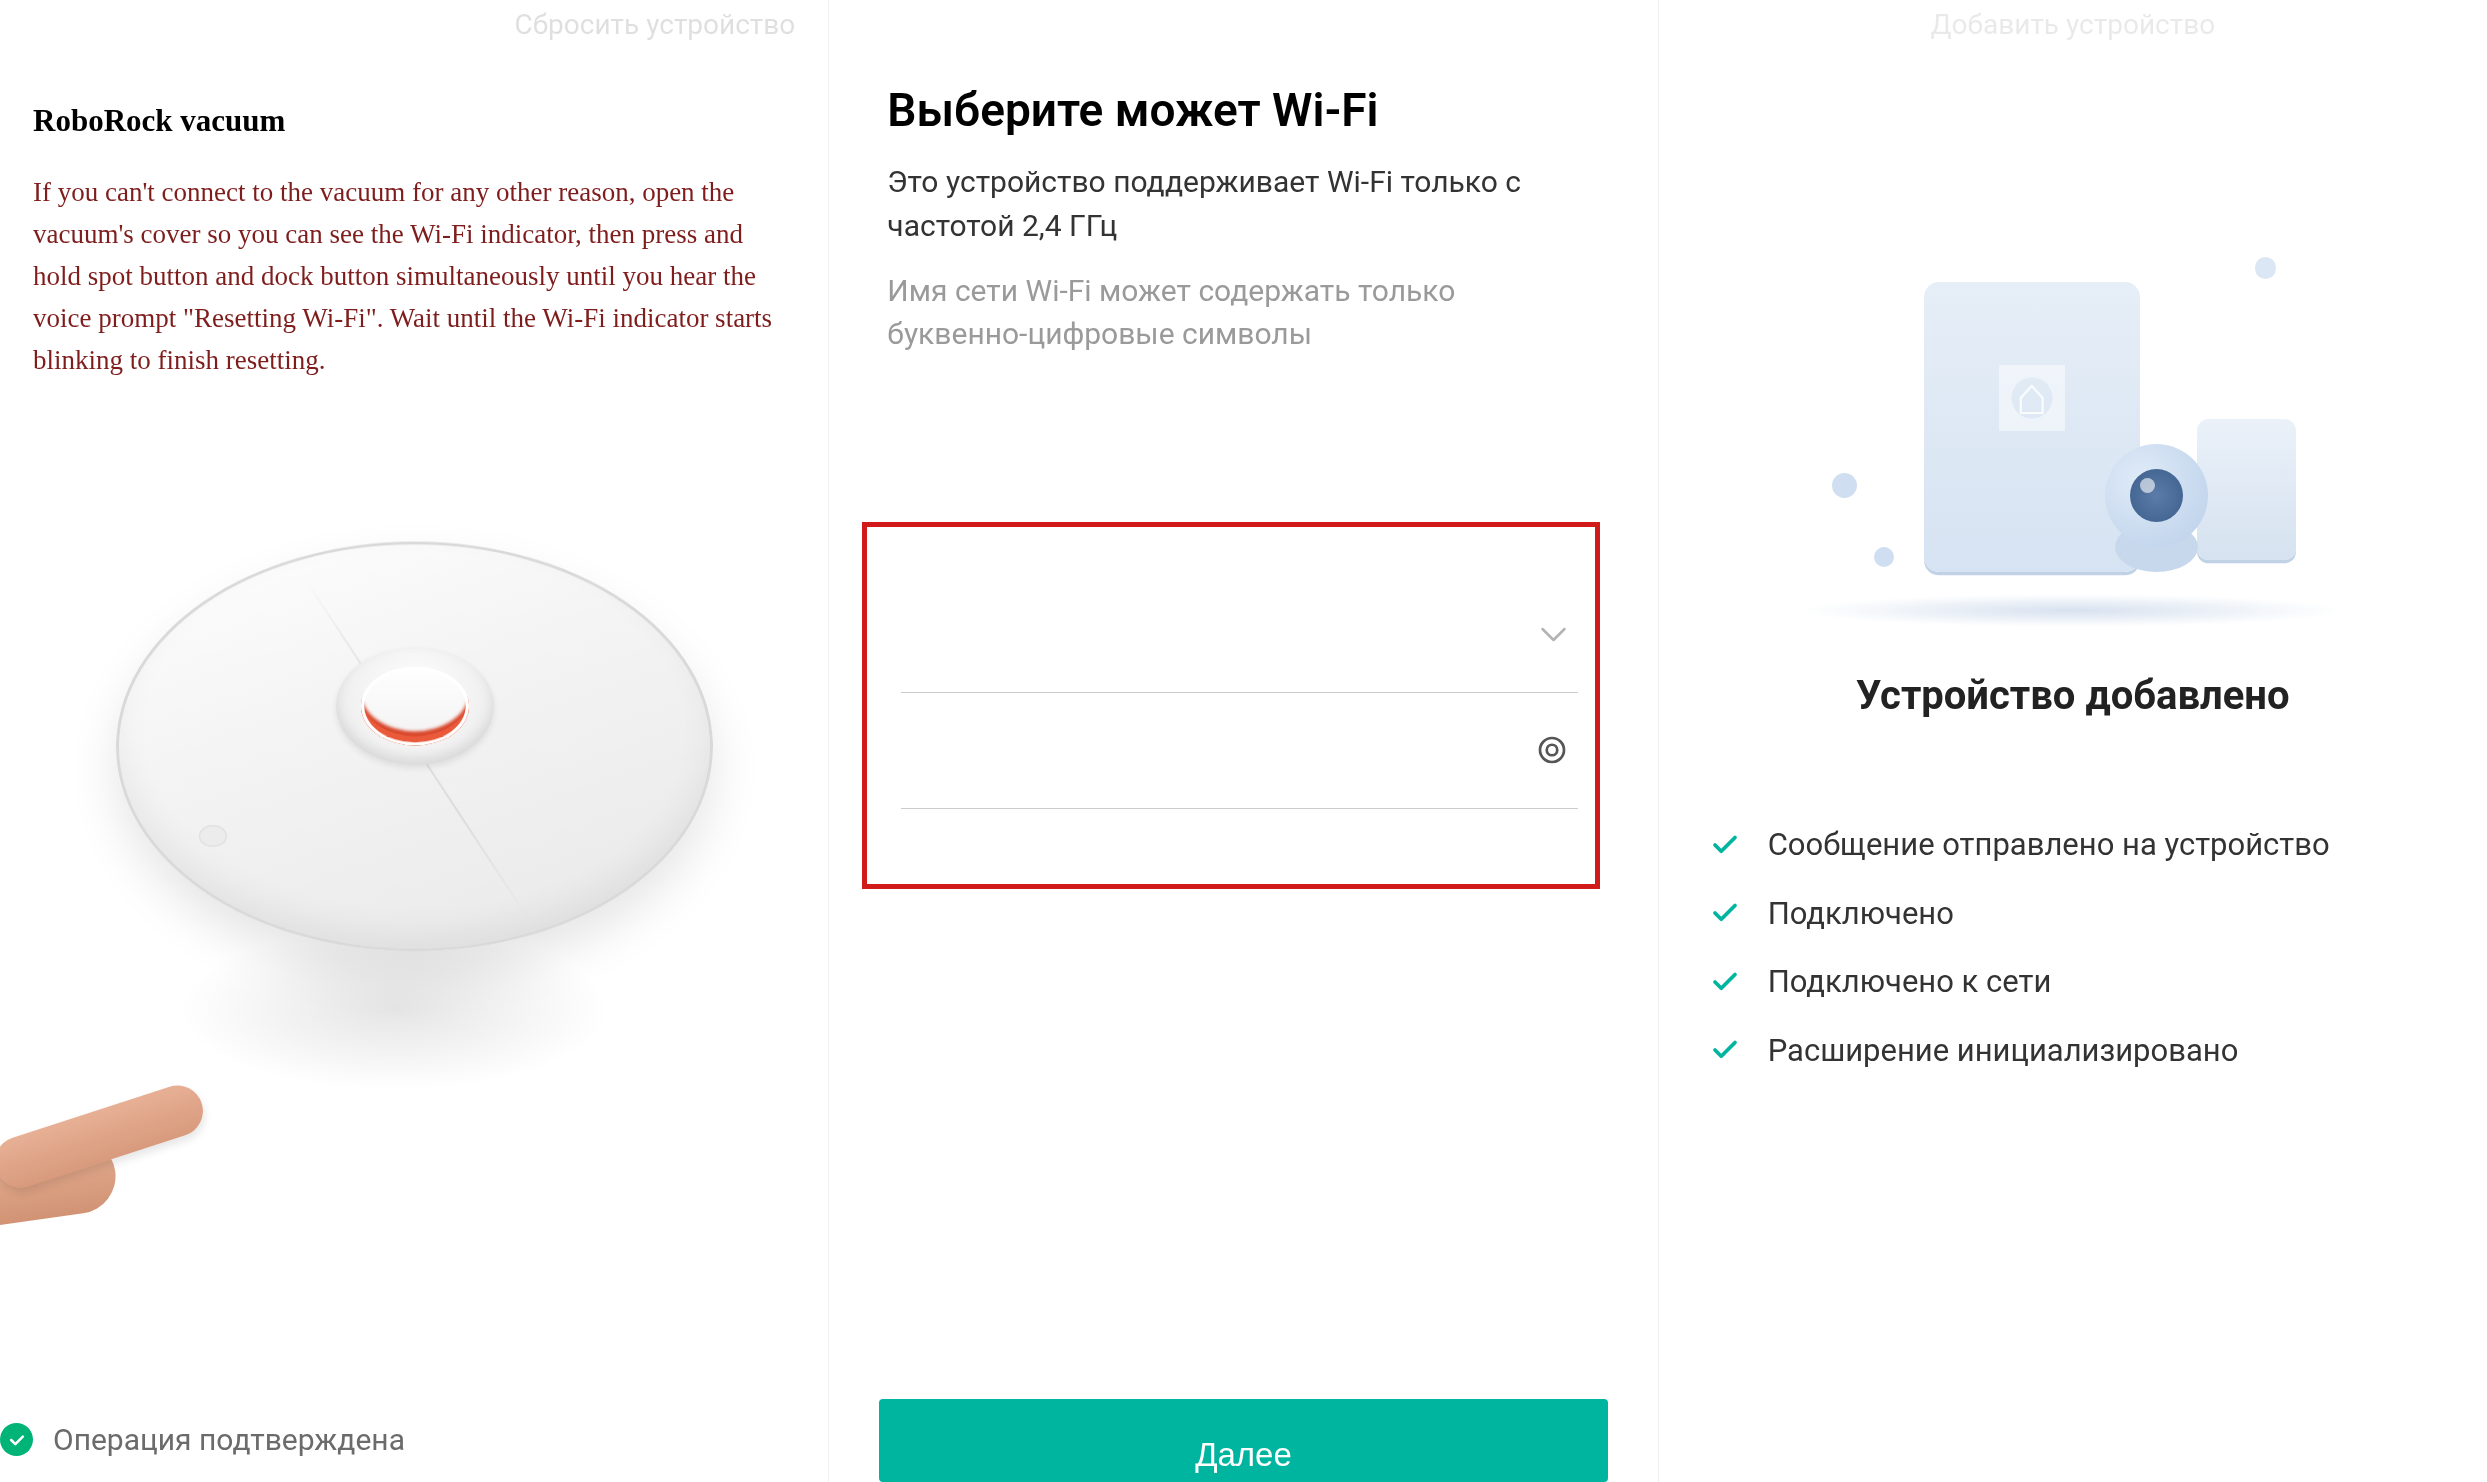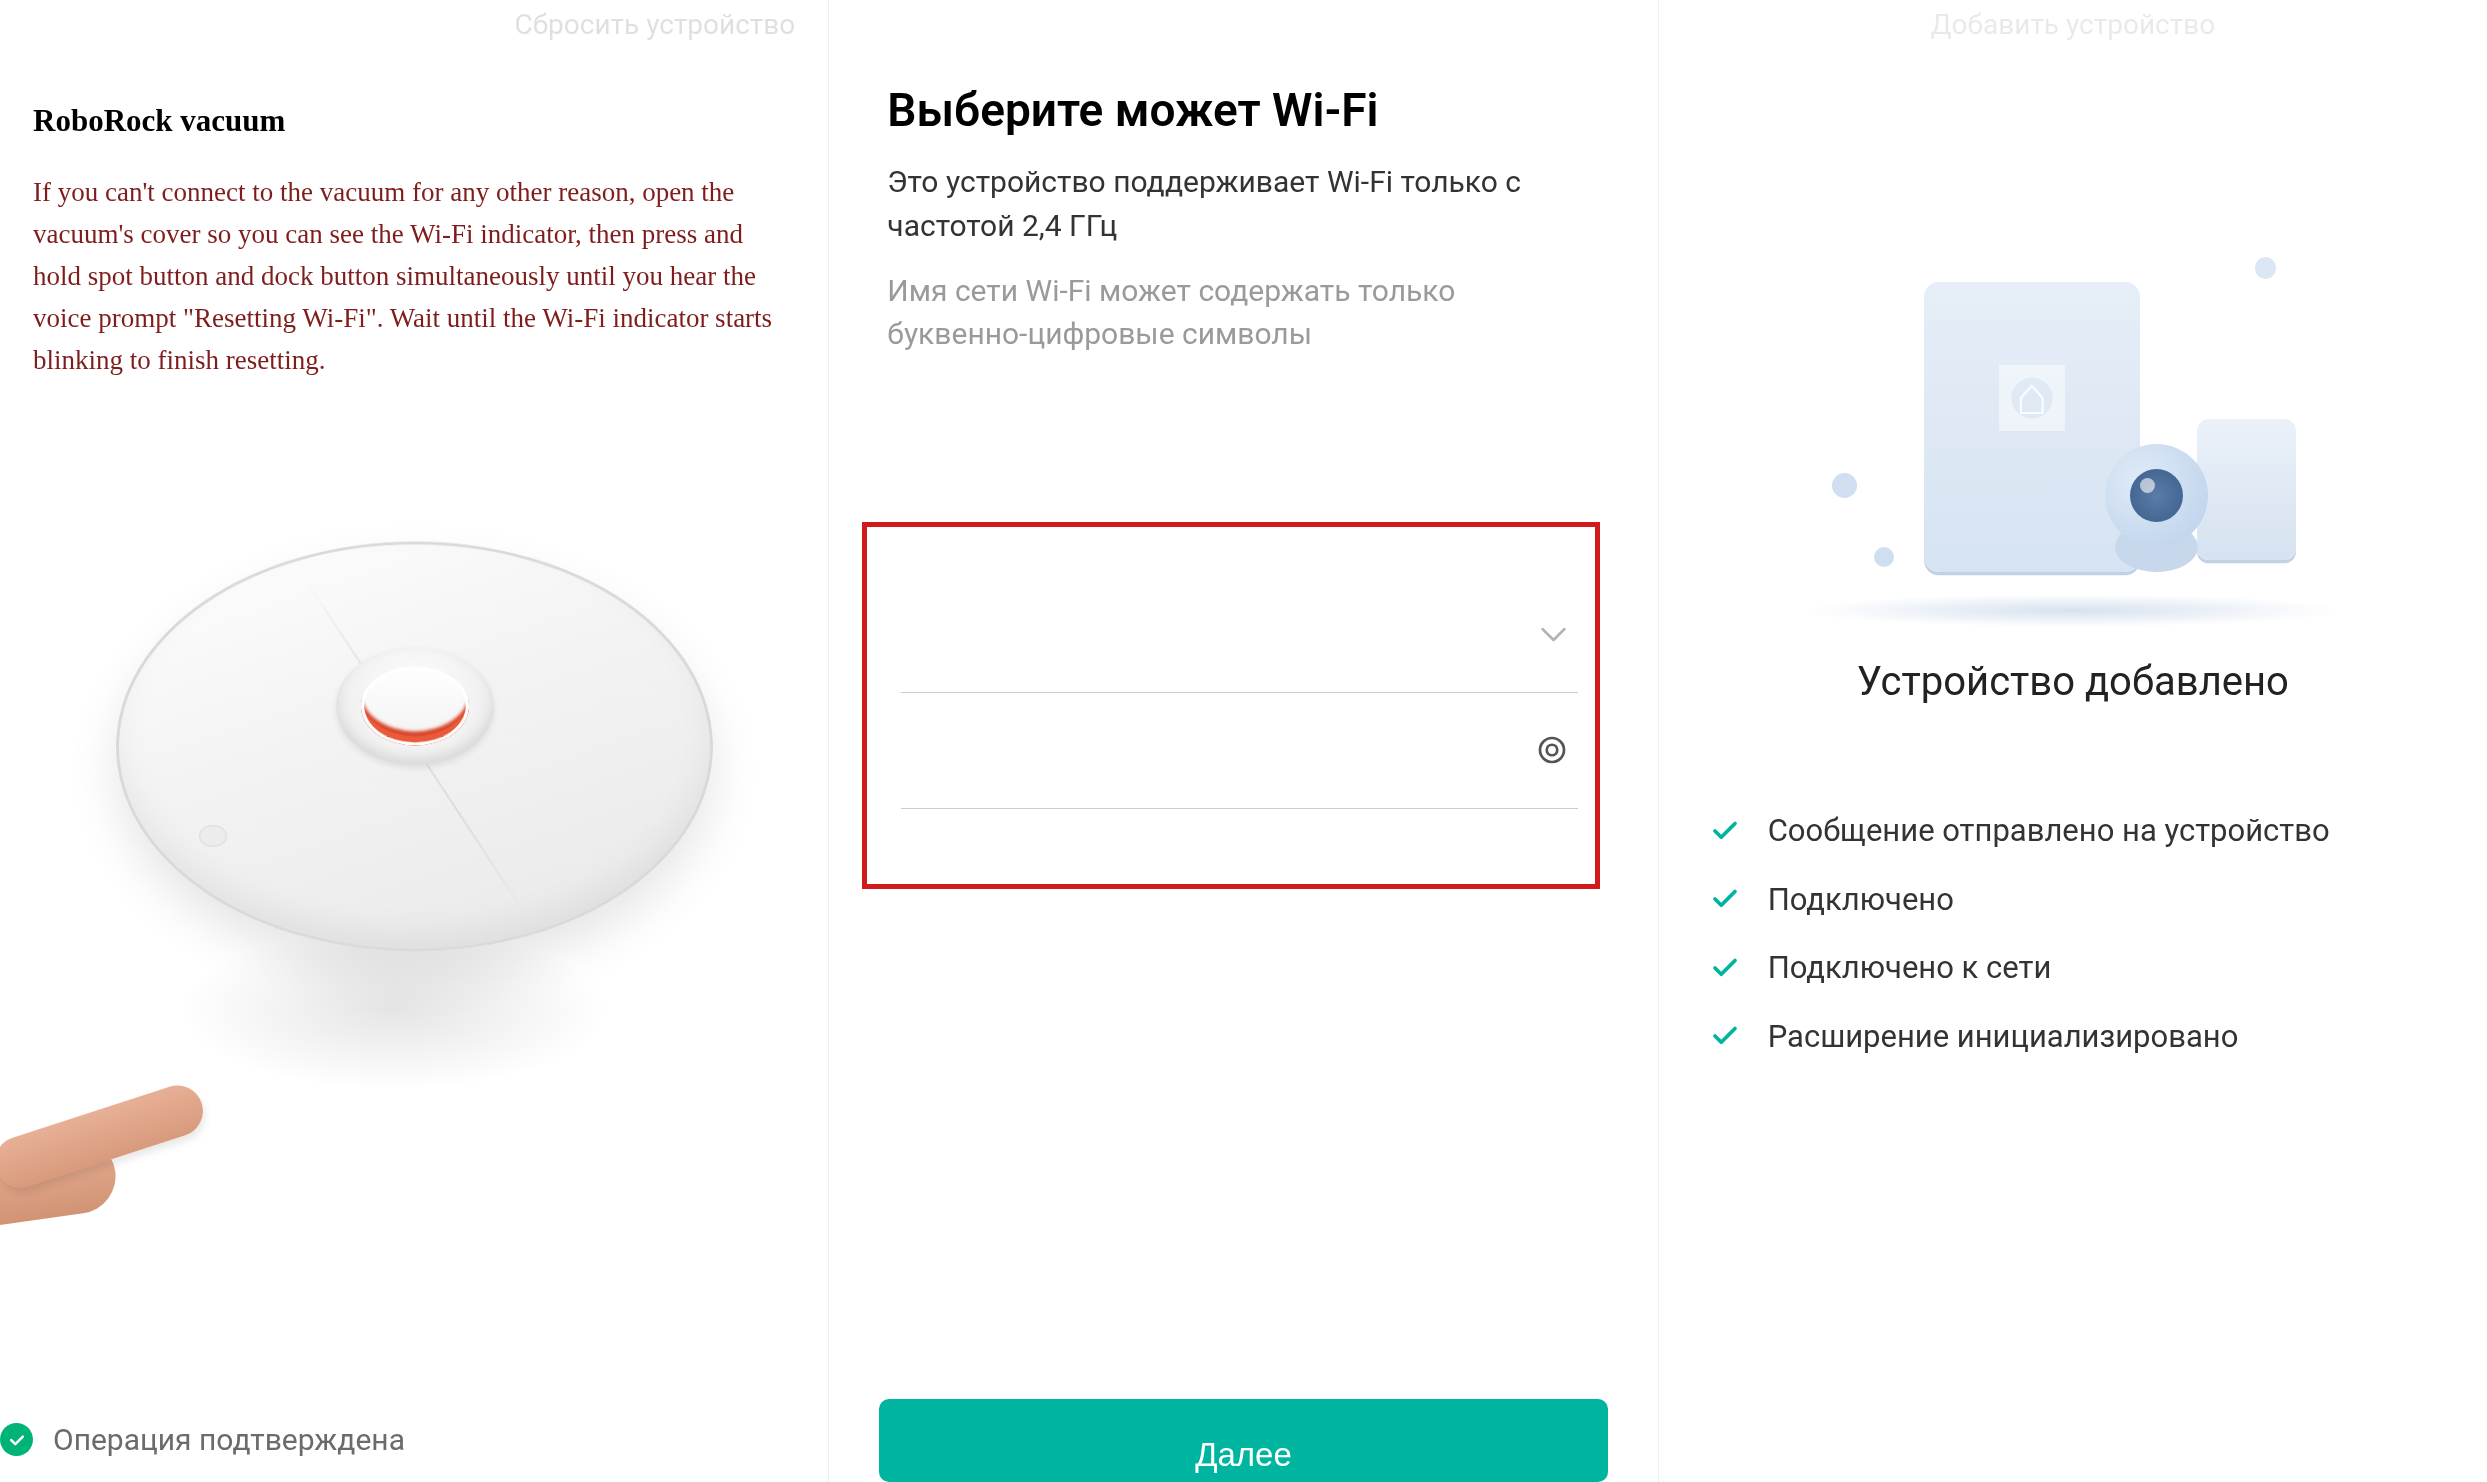--- a/index.html
+++ b/index.html
@@ -221,21 +221,21 @@
       color: #555;
       cursor: pointer;
     }
     .next-button {
       position: absolute;
       bottom: 0;
       left: 50px;
       right: 50px;
       height: 83px;
       background: #00b5a0;
-      border-radius: 10px;
+      border-radius: 4px;
       display: flex;
       align-items: center;
       justify-content: center;
       color: #fff;
       font-size: 33px;
       cursor: pointer;
       border: none;
       padding-top: 28px;
     }
 
@@ -349,23 +349,23 @@
       background: radial-gradient(ellipse at center, rgba(140,170,210,0.35) 0%, rgba(140,170,210,0) 70%);
       border-radius: 50%;
     }
     .dev-dot1 { position:absolute; left:16.6px; top:216px; width:25px; height:25px; border-radius:50%; background:#cfdef0; }
     .dev-dot2 { position:absolute; left:58px; top:290px; width:20px; height:20px; border-radius:50%; background:#cfdef0; }
     .dev-dot3 { position:absolute; left:439px; top:0px; width:21.6px; height:21.6px; border-radius:50%; background:#dbe7f4; }
 
     .panel3-title {
       text-align: center;
       font-size: 40px;
-      font-weight: 400;
+      font-weight: 700;
       color: #222;
-      margin-top: 36px;
+      margin-top: 50px;
     }
     .status-list {
       margin: 91px 0 0 18px;
       list-style: none;
     }
     .status-item {
       display: flex;
       align-items: center;
       gap: 28px;
       font-size: 31px;

